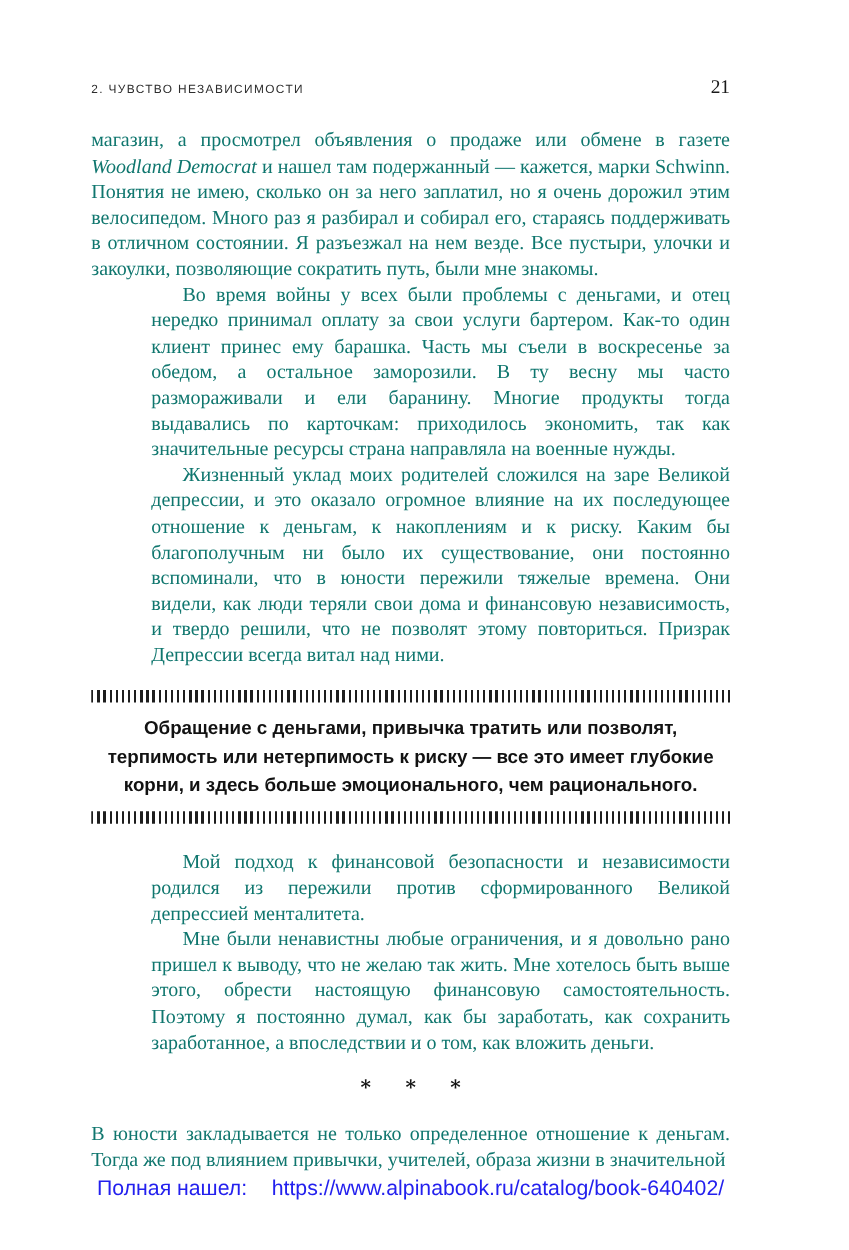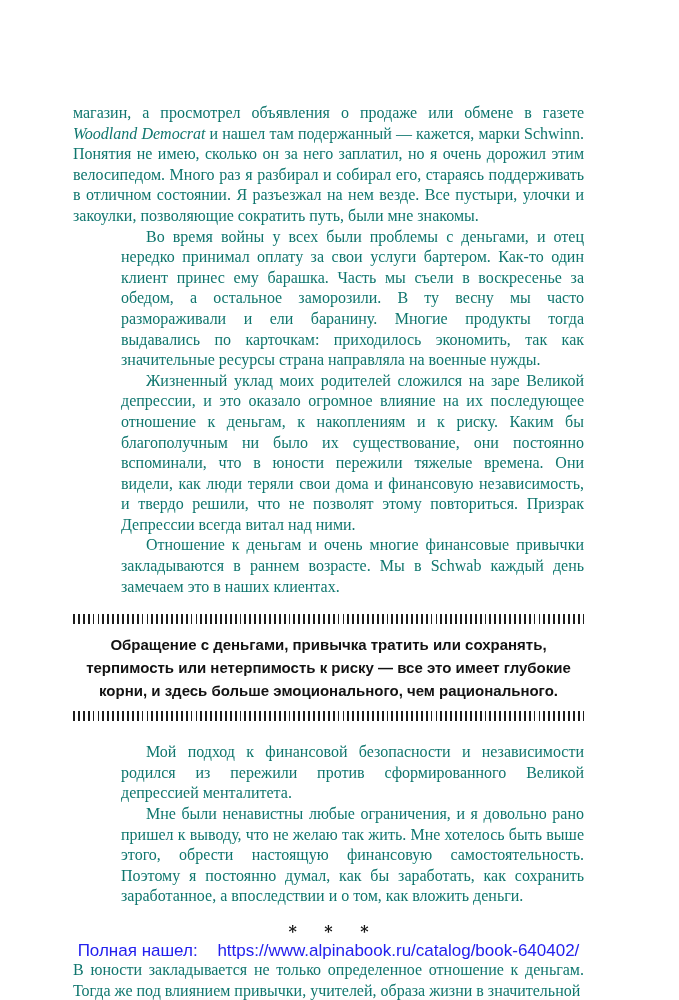--- a/index.html
+++ b/index.html
@@ -90,33 +90,36 @@
     text-decoration: none;
     cursor: pointer;
     margin-left: 15px;
   }
 </style>
 </head>
 <body>
 
 <div class="page">
 
+  <div class="running-header">
+    <span class="chapter-label">2. ЧУВСТВО НЕЗАВИСИМОСТИ</span>
+    <span class="page-number">21</span>
+  </div>
 
   <div class="content">
 
     <div>
         <p class="body-p"><span>магазин, а просмотрел объявления о продаже или обмене в газете </span><i>Woodland Democrat</i><span> и нашел там подержанный — кажется, марки Schwinn. Понятия не имею, сколько он за него заплатил, но я очень дорожил этим велосипедом. Много раз я разбирал и собирал его, стараясь поддерживать в отличном состоянии. Я разъезжал на нем везде. Все пустыри, улочки и закоулки, позволяющие сократить путь, были мне знакомы.</span></p>
         <p class="body-p indent"><span>Во время войны у всех были проблемы с деньгами, и отец нередко принимал оплату за свои услуги бартером. Как-то один клиент принес ему барашка. Часть мы съели в воскресенье за обедом, а остальное заморозили. В ту весну мы часто размораживали и ели баранину. Многие продукты тогда выдавались по карточкам: приходилось экономить, так как значительные ресурсы страна направляла на военные нужды.</span></p>
         <p class="body-p indent"><span>Жизненный уклад моих родителей сложился на заре Великой депрессии, и это оказало огромное влияние на их последующее отношение к деньгам, к накоплениям и к риску. Каким бы благополучным ни было их существование, они постоянно вспоминали, что в юности пережили тяжелые времена. Они видели, как люди теряли свои дома и финансовую независимость, и твердо решили, что не позволят этому повториться. Призрак Депрессии всегда витал над ними.</span></p>
-        <p class="body-p indent"><span>Отношение к деньгам и очень многие финансовые привычки закладываются в раннем возрасте. Мы в Schwab каждый день замечаем это в наших клиентах.</span></p>
       </div>
 
     <div class="quote-wrap">
       <div class="quote-bar"></div>
-      <p class="quote-text">Обращение с деньгами, привычка тратить или сохранять, терпимость или нетерпимость к риску — все это имеет глубокие корни, и здесь больше эмоционального, чем рационального.</p>
+      <p class="quote-text">Обращение с деньгами, привычка тратить или позволят, терпимость или нетерпимость к риску — все это имеет глубокие корни, и здесь больше эмоционального, чем рационального.</p>
       <div class="quote-bar"></div>
     </div>
 
     <div>
         <p class="body-p indent"><span>Мой подход к финансовой безопасности и независимости родился из пережили против сформированного Великой депрессией менталитета.</span></p>
         <p class="body-p indent"><span>Мне были ненавистны любые ограничения, и я довольно рано пришел к выводу, что не желаю так жить. Мне хотелось быть выше этого, обрести настоящую финансовую самостоятельность. Поэтому я постоянно думал, как бы заработать, как сохранить заработанное, а впоследствии и о том, как вложить деньги.</span></p>
       </div>
 
     <div class="separator">* * *</div>
 

